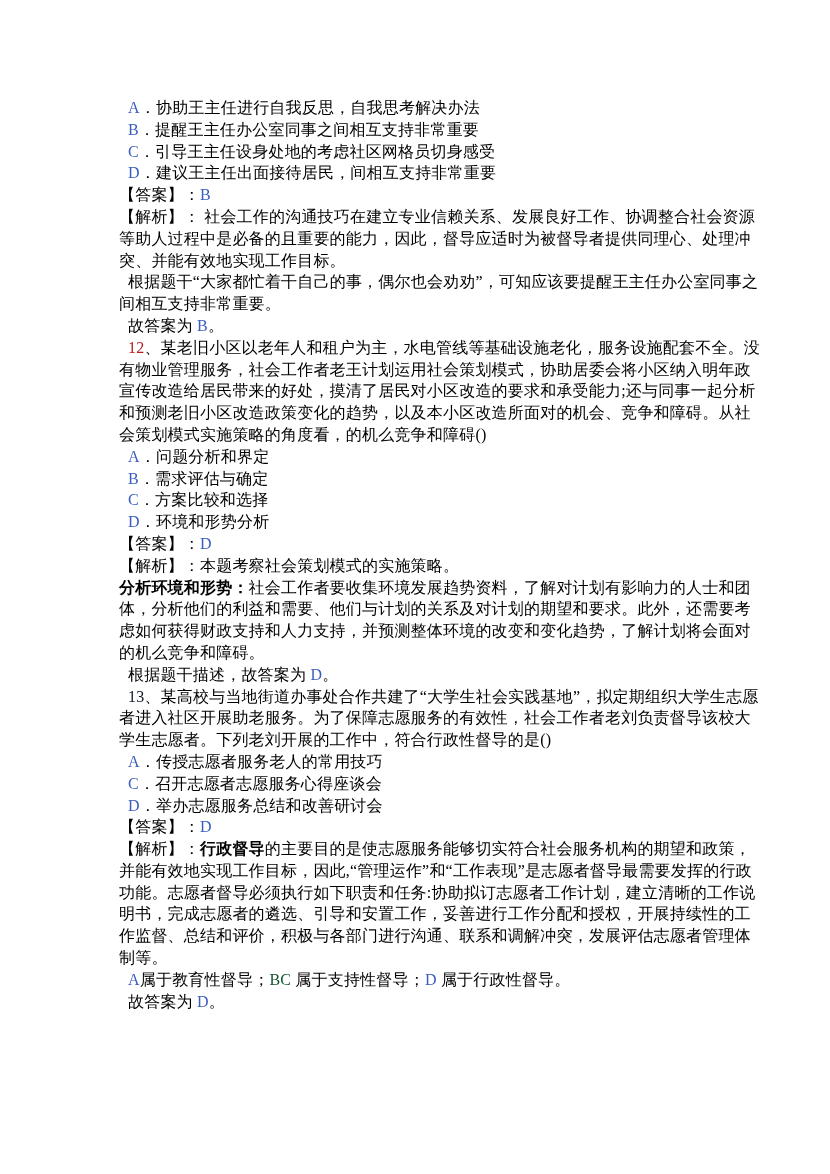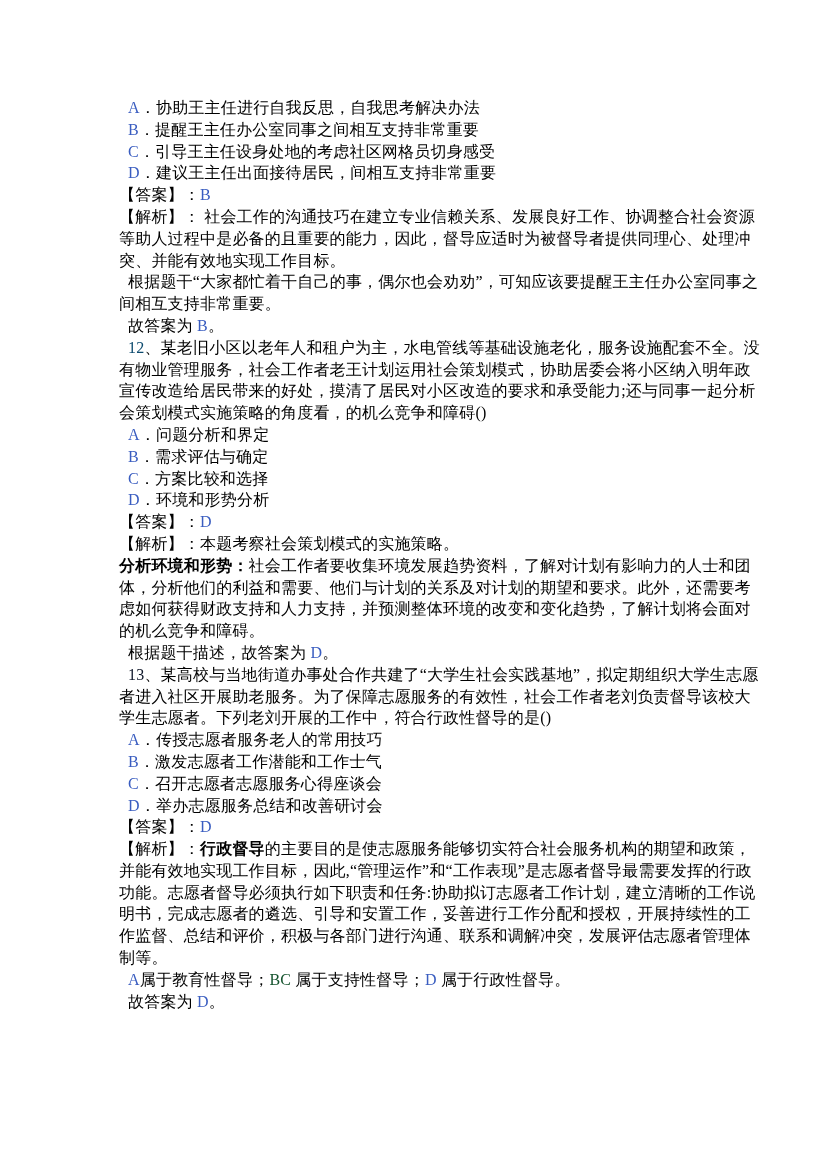--- a/index.html
+++ b/index.html
@@ -47,40 +47,40 @@
     <div class="line ind"><span class="latin" style="color: rgb(58, 93, 192);">B</span><span>．提醒王主任办公室同事之间相互支持非常重要</span></div>
     <div class="line ind"><span class="latin" style="color: rgb(58, 93, 192);">C</span><span>．引导王主任设身处地的考虑社区网格员切身感受</span></div>
     <div class="line ind"><span class="latin" style="color: rgb(58, 93, 192);">D</span><span>．建议王主任出面接待居民，间相互支持非常重要</span></div>
     <div class="line"><span>【答案】：</span><span class="latin" style="color: rgb(58, 93, 192);">B</span></div>
     <div class="line"><span>【解析】： 社会工作的沟通技巧在建立专业信赖关系、发展良好工作、协调整合社会资源</span></div>
     <div class="line"><span>等助人过程中是必备的且重要的能力，因此，督导应适时为被督导者提供同理心、处理冲</span></div>
     <div class="line"><span>突、并能有效地实现工作目标。</span></div>
     <div class="line ind"><span>根据题干“大家都忙着干自己的事，偶尔也会劝劝”，可知应该要提醒王主任办公室同事之</span></div>
     <div class="line"><span>间相互支持非常重要。</span></div>
     <div class="line ind"><span>故答案为 </span><span class="latin" style="color: rgb(58, 93, 192);">B</span><span>。</span></div>
-    <div class="line ind"><span class="latin" style="color: #0c4a6e;">12</span><span>、某老旧小区以老年人和租户为主，水电管线等基础设施老化，服务设施配套不全。没</span></div>
+    <div class="line ind"><span class="latin" style="color: #b91c1c;">12</span><span>、某老旧小区以老年人和租户为主，水电管线等基础设施老化，服务设施配套不全。没</span></div>
     <div class="line"><span>有物业管理服务，社会工作者老王计划运用社会策划模式，协助居委会将小区纳入明年政</span></div>
     <div class="line"><span>宣传改造给居民带来的好处，摸清了居民对小区改造的要求和承受能力;还与同事一起分析</span></div>
+    <div class="line"><span>和预测老旧小区改造政策变化的趋势，以及本小区改造所面对的机会、竞争和障碍。从社</span></div>
     <div class="line"><span>会策划模式实施策略的角度看，的机么竞争和障碍()</span></div>
     <div class="line ind"><span class="latin" style="color: rgb(58, 93, 192);">A</span><span>．问题分析和界定</span></div>
     <div class="line ind"><span class="latin" style="color: rgb(58, 93, 192);">B</span><span>．需求评估与确定</span></div>
     <div class="line ind"><span class="latin" style="color: rgb(58, 93, 192);">C</span><span>．方案比较和选择</span></div>
     <div class="line ind"><span class="latin" style="color: rgb(58, 93, 192);">D</span><span>．环境和形势分析</span></div>
     <div class="line"><span>【答案】：</span><span class="latin" style="color: rgb(58, 93, 192);">D</span></div>
     <div class="line"><span>【解析】：本题考察社会策划模式的实施策略。</span></div>
     <div class="line"><span class="bold">分析环境和形势：</span><span>社会工作者要收集环境发展趋势资料，了解对计划有影响力的人士和团</span></div>
     <div class="line"><span>体，分析他们的利益和需要、他们与计划的关系及对计划的期望和要求。此外，还需要考</span></div>
     <div class="line"><span>虑如何获得财政支持和人力支持，并预测整体环境的改变和变化趋势，了解计划将会面对</span></div>
     <div class="line"><span>的机么竞争和障碍。</span></div>
     <div class="line ind"><span>根据题干描述，故答案为 </span><span class="latin" style="color: rgb(58, 93, 192);">D</span><span>。</span></div>
     <div class="line ind"><span class="latin" style="color: #0f172a;">13</span><span>、某高校与当地街道办事处合作共建了“大学生社会实践基地”，拟定期组织大学生志愿</span></div>
     <div class="line"><span>者进入社区开展助老服务。为了保障志愿服务的有效性，社会工作者老刘负责督导该校大</span></div>
     <div class="line"><span>学生志愿者。下列老刘开展的工作中，符合行政性督导的是()</span></div>
     <div class="line ind"><span class="latin" style="color: rgb(58, 93, 192);">A</span><span>．传授志愿者服务老人的常用技巧</span></div>
-    <div class="line ind"><span class="latin" style="color: rgb(58, 93, 192);">B</span><span>．激发志愿者工作潜能和工作士气</span></div>
     <div class="line ind"><span class="latin" style="color: rgb(58, 93, 192);">C</span><span>．召开志愿者志愿服务心得座谈会</span></div>
     <div class="line ind"><span class="latin" style="color: rgb(58, 93, 192);">D</span><span>．举办志愿服务总结和改善研讨会</span></div>
     <div class="line"><span>【答案】：</span><span class="latin" style="color: rgb(58, 93, 192);">D</span></div>
     <div class="line"><span>【解析】：</span><span class="bold">行政督导</span><span>的主要目的是使志愿服务能够切实符合社会服务机构的期望和政策，</span></div>
     <div class="line"><span>并能有效地实现工作目标，因此,“管理运作”和“工作表现”是志愿者督导最需要发挥的行政</span></div>
     <div class="line"><span>功能。志愿者督导必须执行如下职责和任务:协助拟订志愿者工作计划，建立清晰的工作说</span></div>
     <div class="line"><span>明书，完成志愿者的遴选、引导和安置工作，妥善进行工作分配和授权，开展持续性的工</span></div>
     <div class="line"><span>作监督、总结和评价，积极与各部门进行沟通、联系和调解冲突，发展评估志愿者管理体</span></div>
     <div class="line"><span>制等。</span></div>
     <div class="line ind"><span class="latin" style="color: rgb(58, 93, 192);">A</span><span>属于教育性督导；</span><span class="latin" style="color: #14532d;">BC</span><span> 属于支持性督导；</span><span class="latin" style="color: rgb(58, 93, 192);">D</span><span> 属于行政性督导。</span></div>

